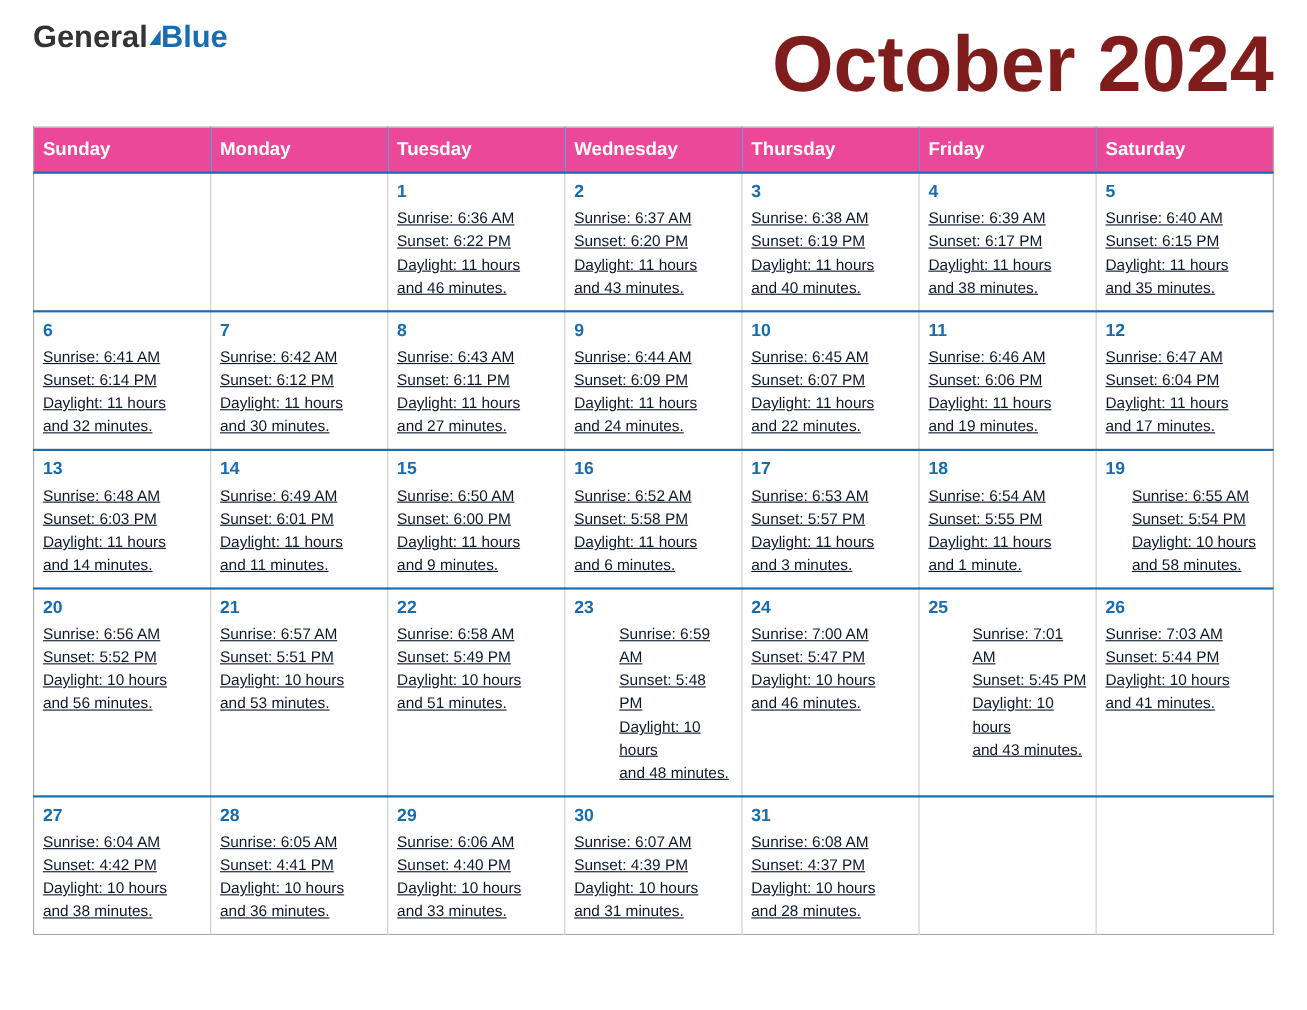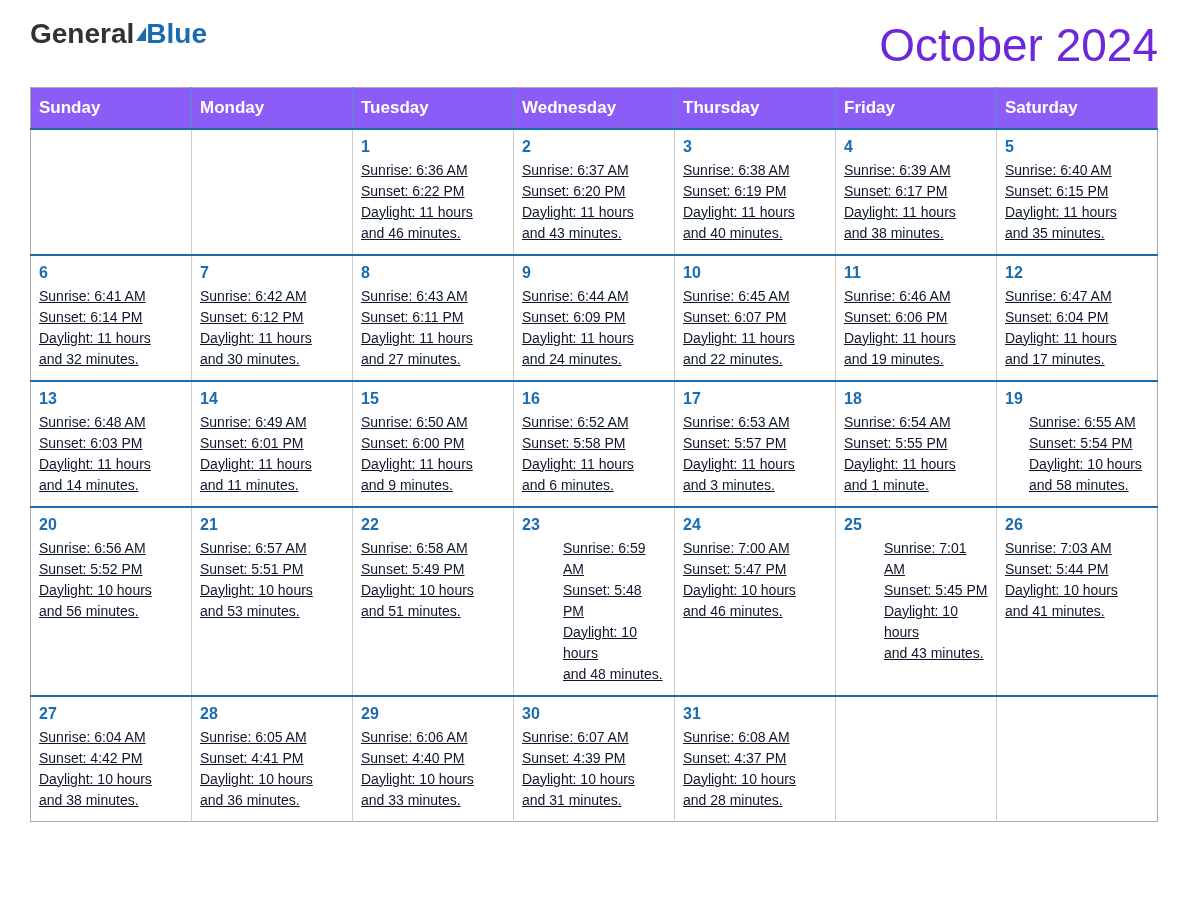--- a/index.html
+++ b/index.html
@@ -39,37 +39,37 @@
       height: 0;
       border-left: 10px solid transparent;
       border-bottom: 14px solid #1a6cb0;
       margin-left: 2px;
       vertical-align: middle;
     }
     .title-area {
       text-align: right;
     }
     .month-title {
-      font-size: 46px;
-      font-weight: normal;
-      color: #6d28d9;
+      font-size: 72px;
+      font-weight: bold;
+      color: #7f1d1d;
       line-height: 1.1;
     }
     .location {
       font-size: 20px;
       color: #555;
       margin-top: 4px;
     }
     .calendar {
       width: 100%;
       border-collapse: collapse;
       border: 1px solid #aaa;
     }
     .calendar thead tr {
-      background-color: #8b5cf6;
+      background-color: #ec4899;
     }
     .calendar thead th {
       color: #ffffff;
       font-size: 17px;
       font-weight: bold;
       padding: 10px 8px;
       text-align: left;
       border-right: 1px solid #4a8fcc;
     }
     .calendar thead th:last-child {

